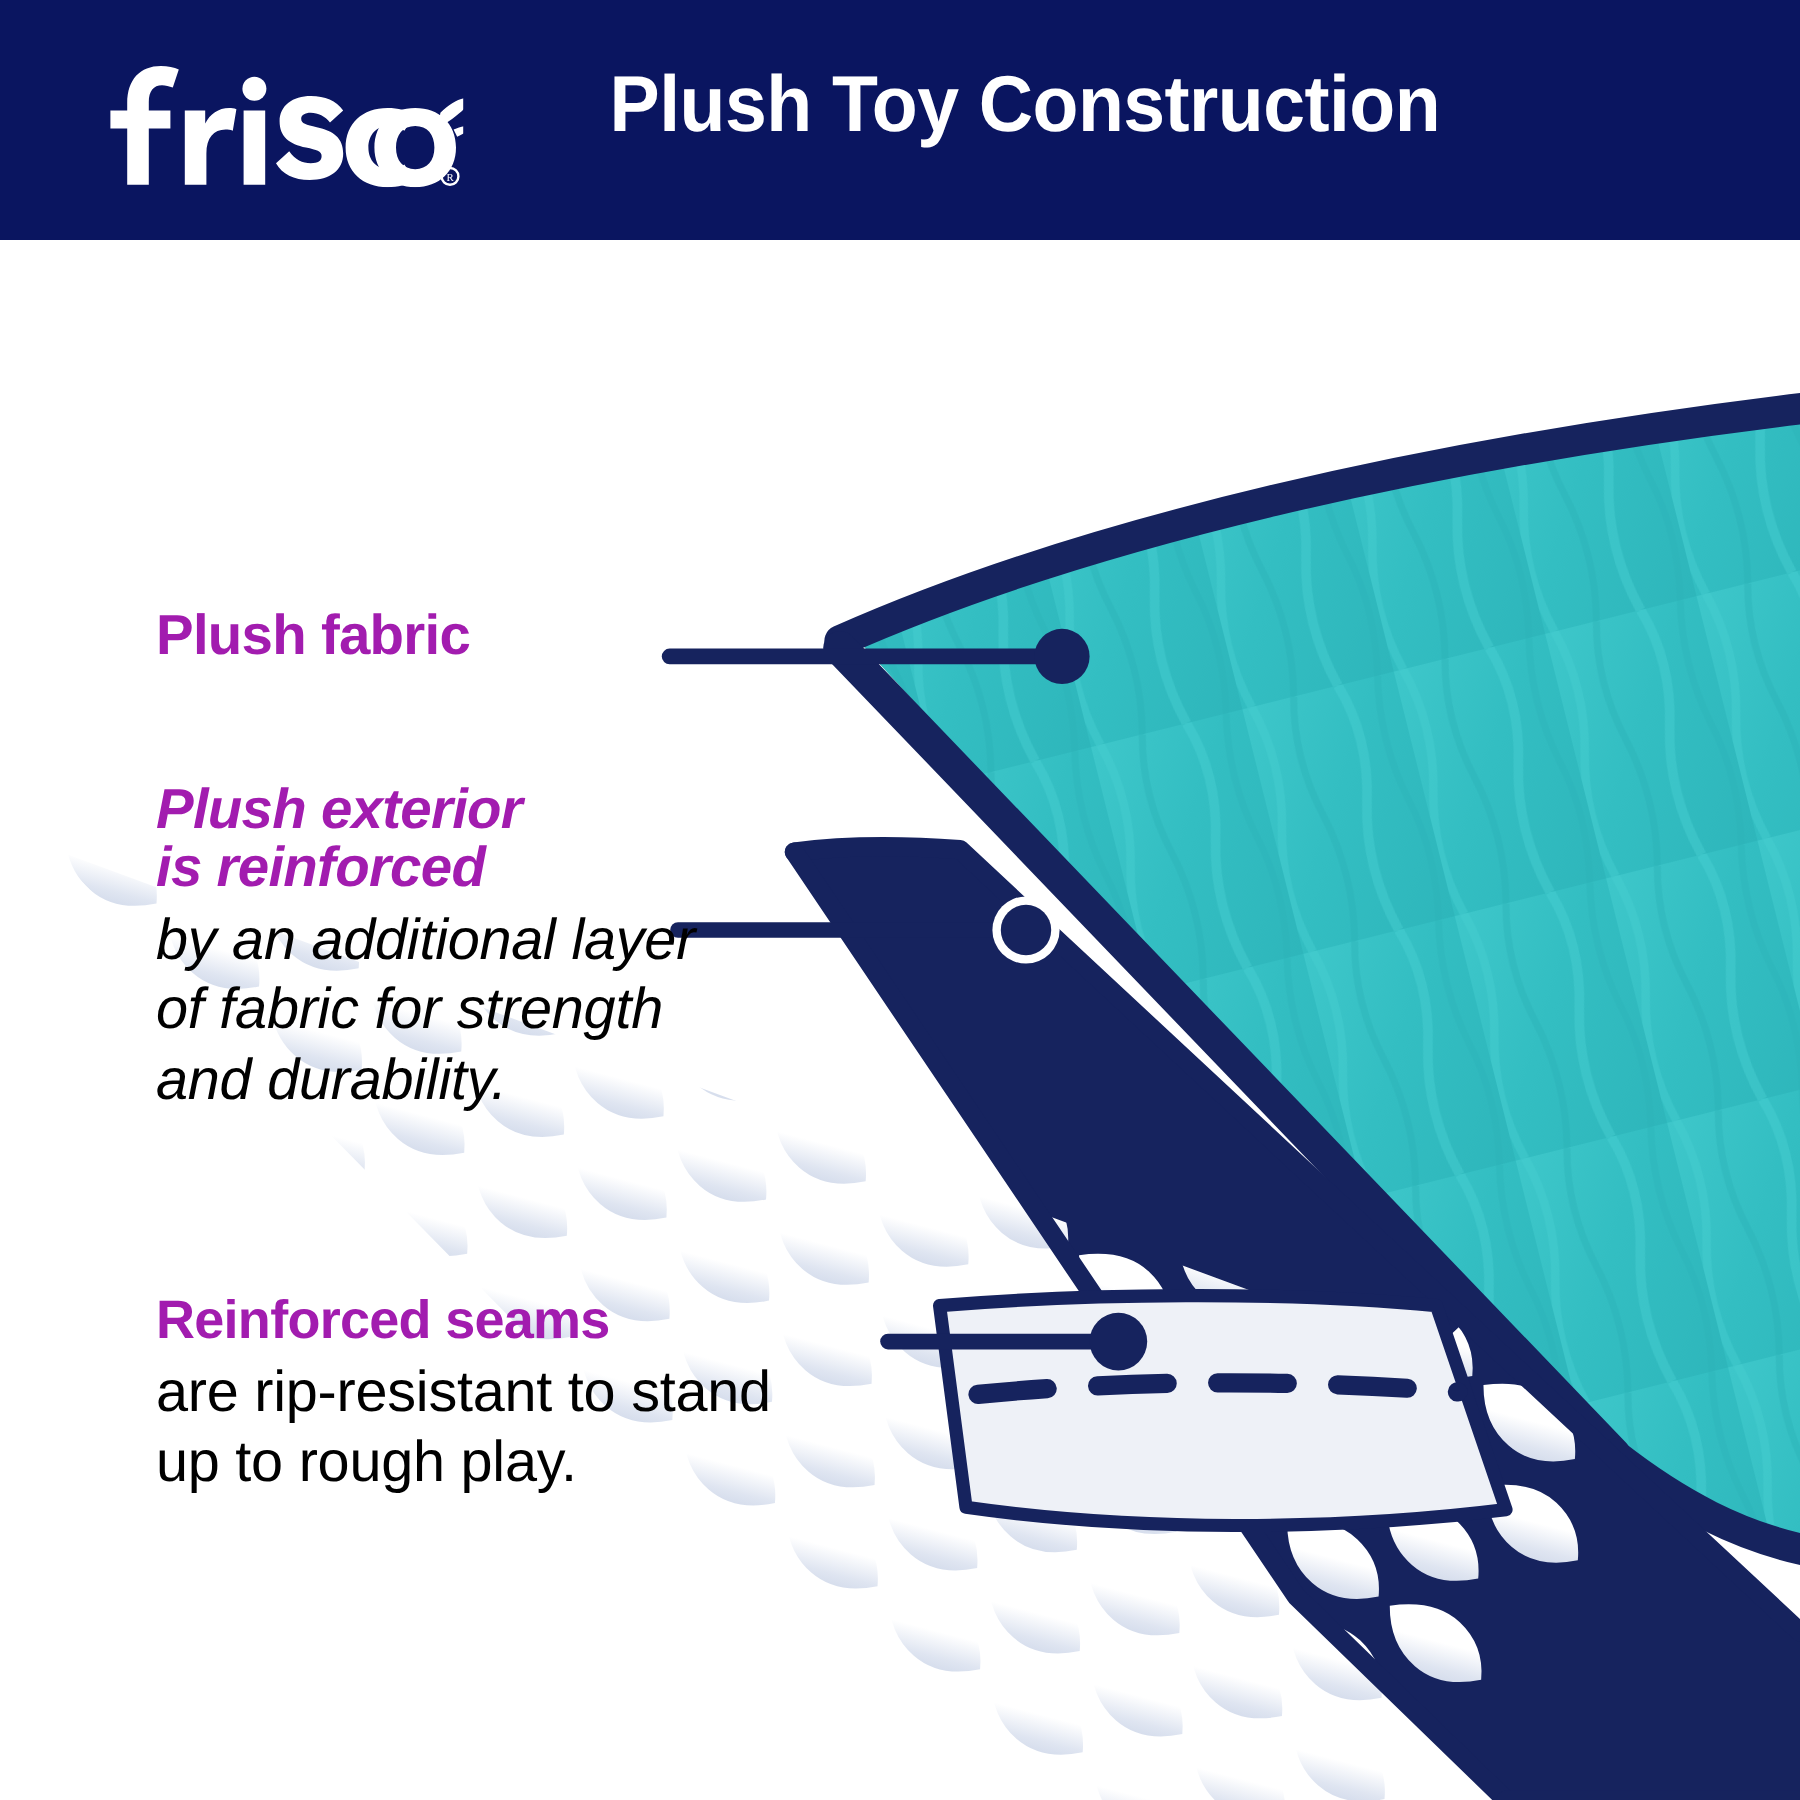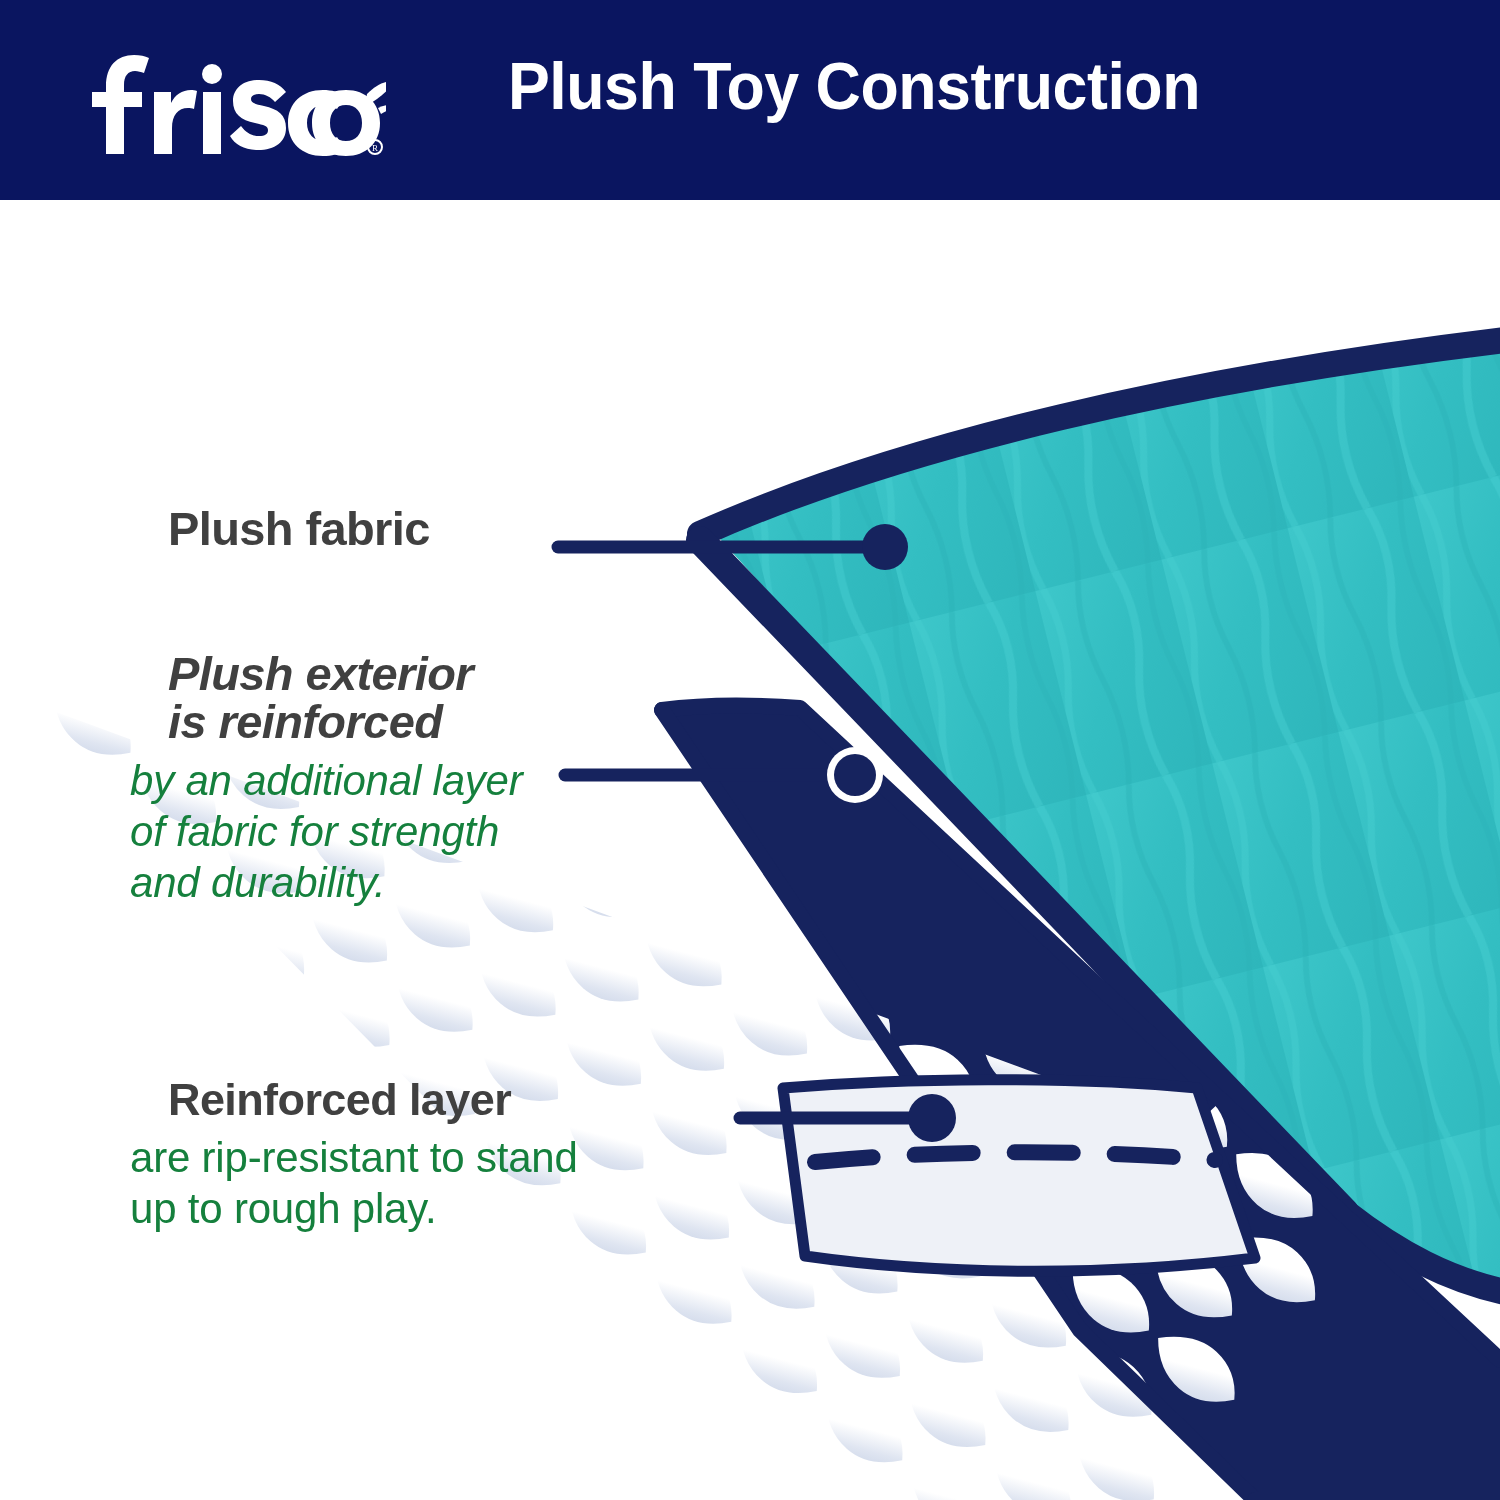--- a/index.html
+++ b/index.html
@@ -38,29 +38,28 @@
   
   .illus{position:absolute;left:0;top:200px;width:1500px;height:1300px;}
 
   
   .callout{position:absolute;color:#17235f;}
   .callout .head{
     font-weight:bold;
     font-size:46px;
     line-height:1.02;
     letter-spacing:-0.6px;
-    color:#404040;
+    color:#a21caf;
     white-space:pre-line;
-    margin-left:38px;
   }
   .callout .body{
-    font-size:42px;
+    font-size:48px;
     line-height:1.22;
     letter-spacing:-0.2px;
-    color:#15803d;
+    color:#000000;
     white-space:pre-line;
     margin-top:9px;
   }
   #co1{left:130px;top:505px;}
   #co1 .head{font-size:47px;}
   #co2{left:130px;top:650px;font-style:italic;}
   #co2 .head{font-size:47px;}
   #co3{left:130px;top:1077px;}
   #co3 .head{font-size:45px;}
 </style>
@@ -373,18 +372,18 @@
 
   <div class="callout" id="co2">
     <div class="head">Plush exterior
 is reinforced</div>
     <div class="body">by an additional layer
 of fabric for strength
 and durability.</div>
   </div>
 
   <div class="callout" id="co3">
-    <div class="head">Reinforced layer</div>
+    <div class="head">Reinforced seams</div>
     <div class="body">are rip-resistant to stand
 up to rough play.</div>
   </div>
 
 </div>
 
 </body></html>

